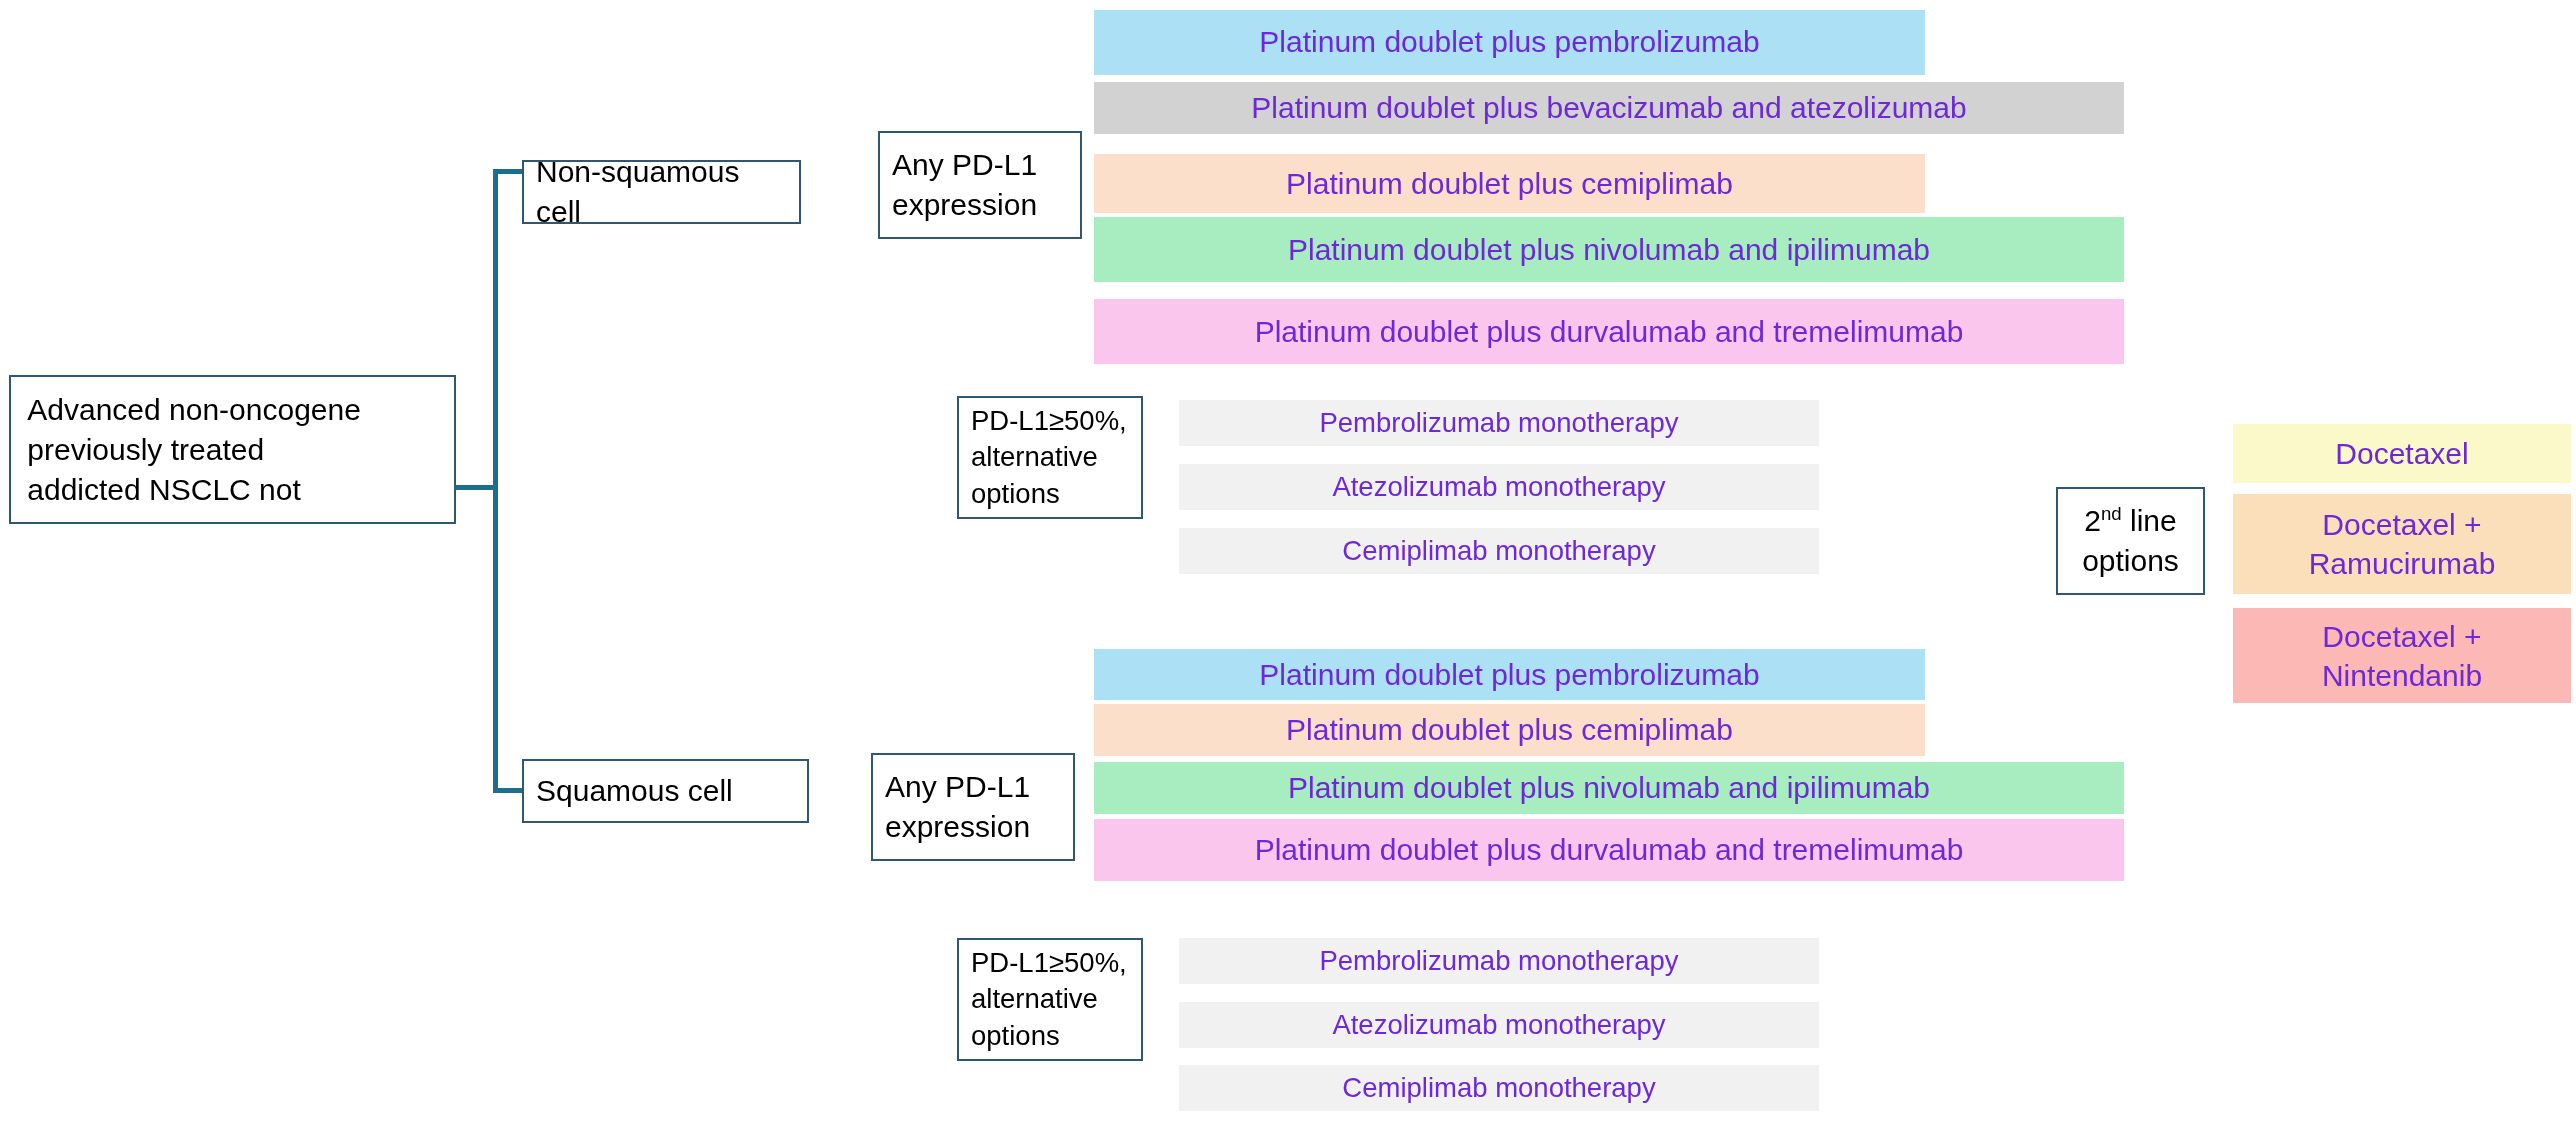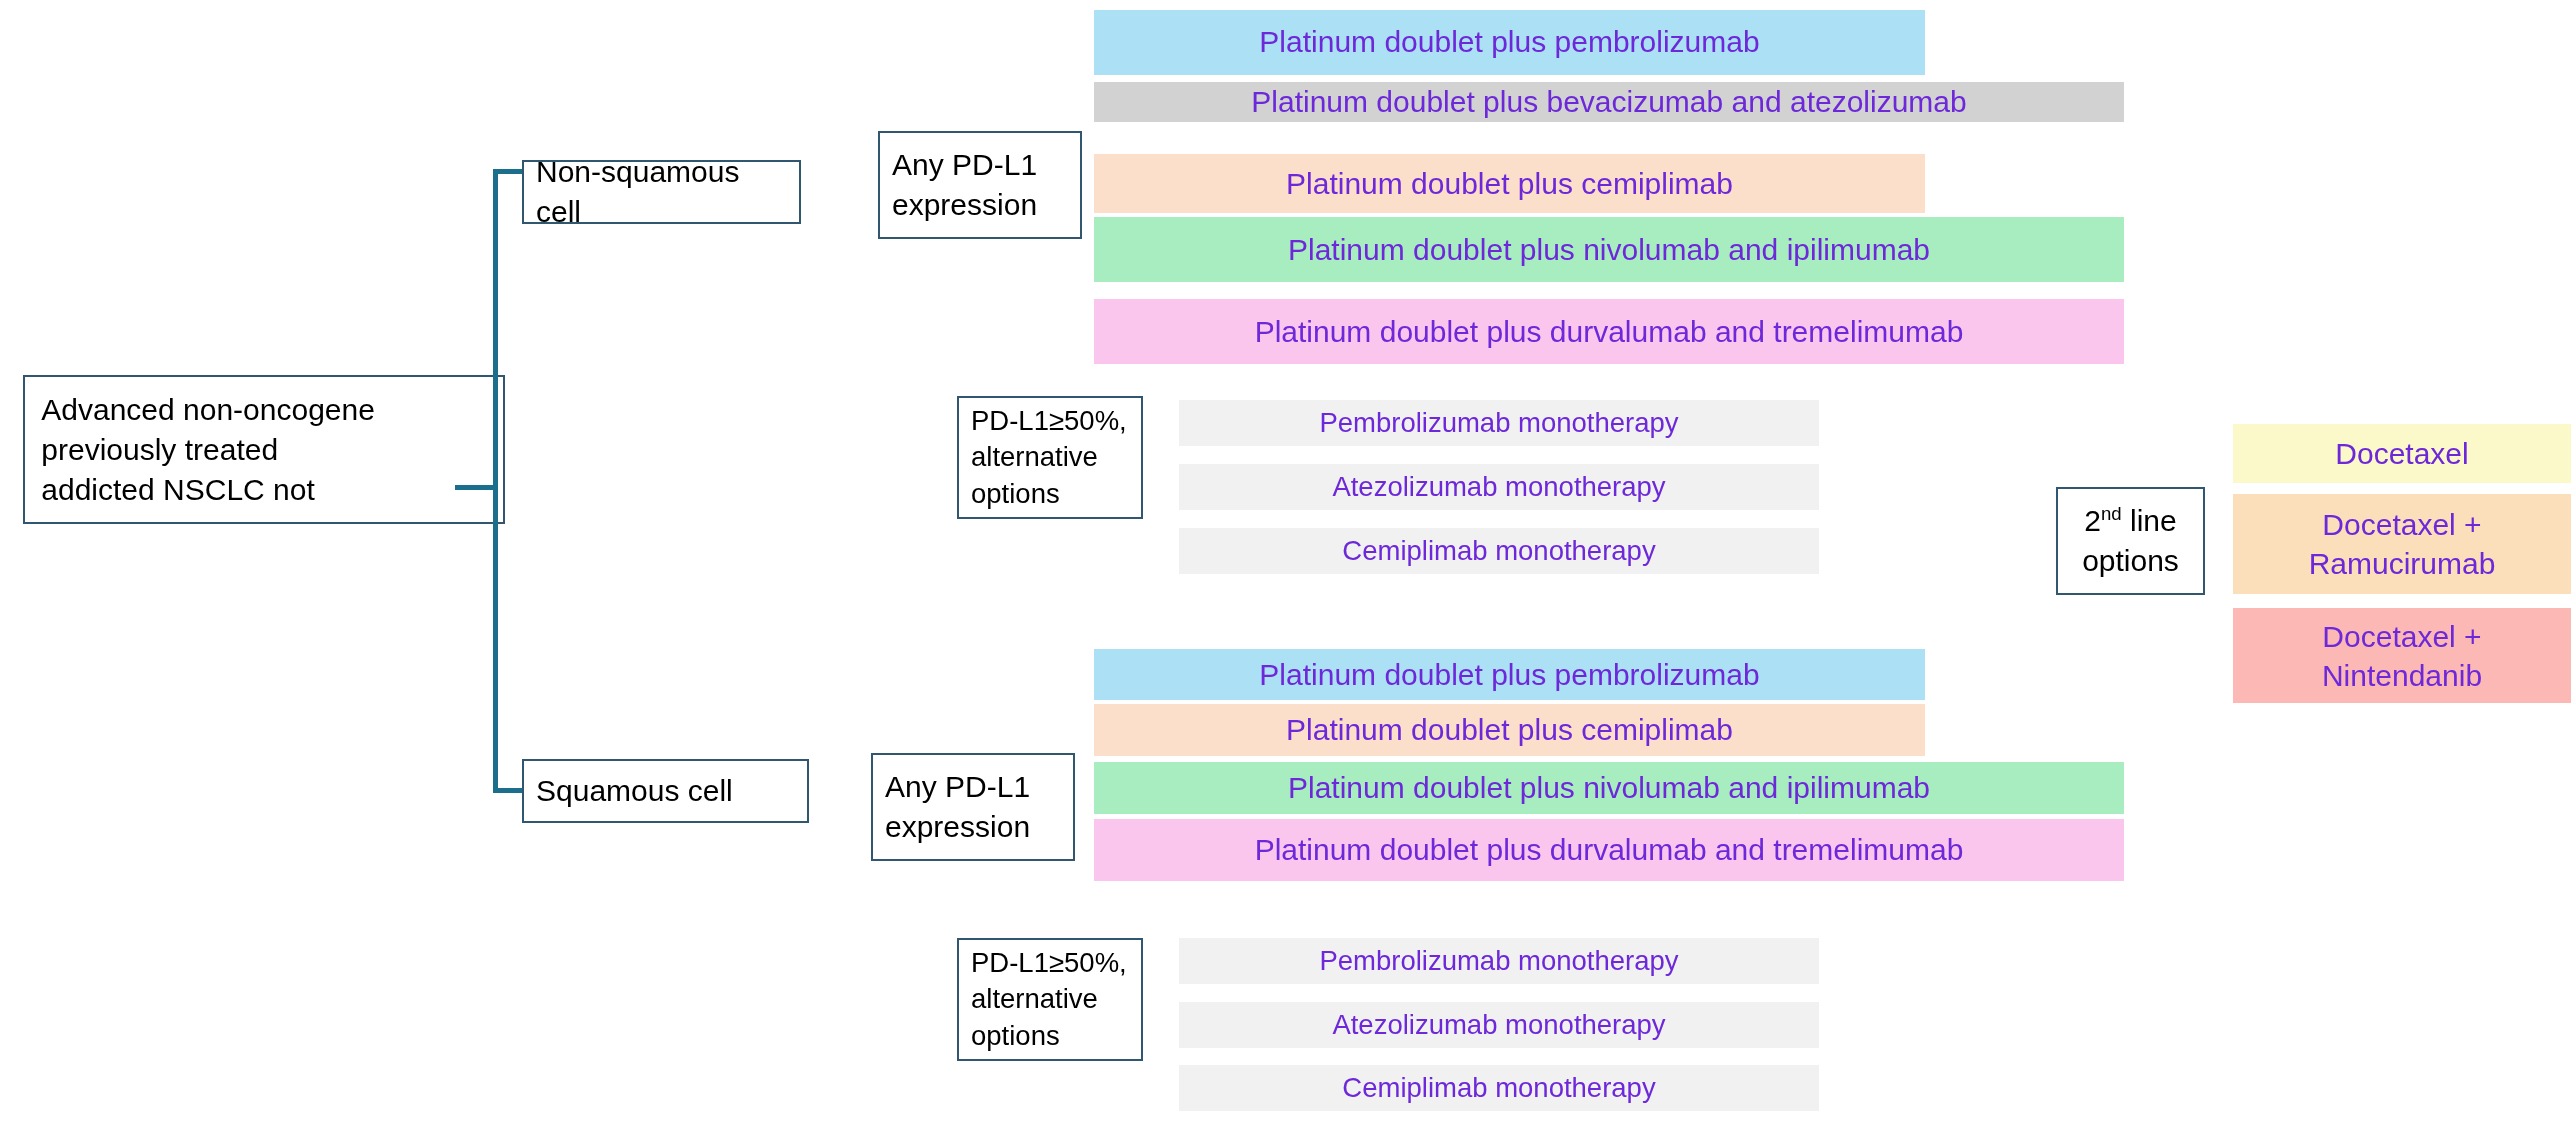--- a/index.html
+++ b/index.html
@@ -63,21 +63,21 @@
     font-size: 0.62em;
     vertical-align: super;
     line-height: 0;
   }
 </style>
 </head>
 <body>
 
 <div id="canvas">
 
-  <div class="node-box justified" style="left:23px; top:375px; width:482px; height:149px;">
+  <div class="node-box justified" style="left:9px; top:375px; width:447px; height:149px;">
     <span>Advanced non-oncogene</span>
     <span style="text-align:left;">previously treated</span>
     <span>addicted NSCLC not</span>
   </div>
 
   <div class="connector" style="left:455px; top:485px; width:42px; height:5.2px;"></div>
 
   <div class="connector" style="left:493px; top:169px; width:5.2px; height:624px;"></div>
 
   <div class="connector" style="left:493px; top:169px; width:36px; height:5.2px;"></div>
@@ -89,21 +89,21 @@
   </div>
 
   <div class="node-box" style="left:878px; top:131px; width:204px; height:108px; flex-direction:column; align-items:flex-start; justify-content:center;">
     <span>Any PD-L1</span>
     <span>expression</span>
   </div>
 
   <div class="bar" style="left:1094px; top:9.7px; width:831px; height:65px; background:#ace0f5;">
     <span>Platinum doublet plus pembrolizumab</span>
   </div>
-  <div class="bar" style="left:1094px; top:82px; width:1030px; height:40px; background:#d2d2d2;">
+  <div class="bar" style="left:1094px; top:82px; width:1030px; height:52px; background:#d2d2d2;">
     <span>Platinum doublet plus bevacizumab and atezolizumab</span>
   </div>
   <div class="bar" style="left:1094px; top:154px; width:831px; height:59px; background:#fbdfca;">
     <span>Platinum doublet plus cemiplimab</span>
   </div>
   <div class="bar" style="left:1094px; top:217px; width:1030px; height:65px; background:#a8edc0;">
     <span>Platinum doublet plus nivolumab and ipilimumab</span>
   </div>
   <div class="bar" style="left:1094px; top:299px; width:1030px; height:65px; background:#fac6ee;">
     <span>Platinum doublet plus durvalumab and tremelimumab</span>

